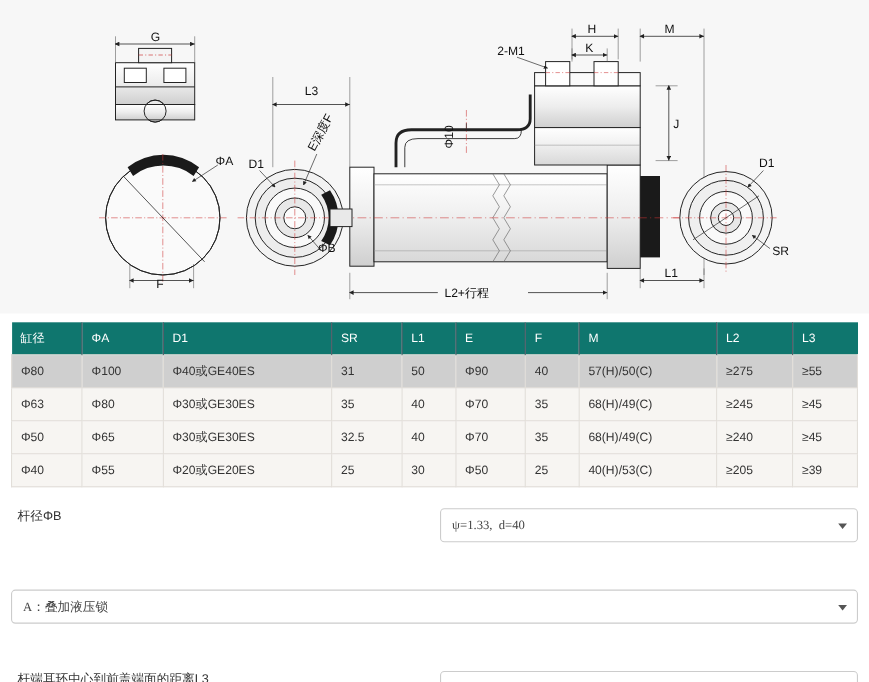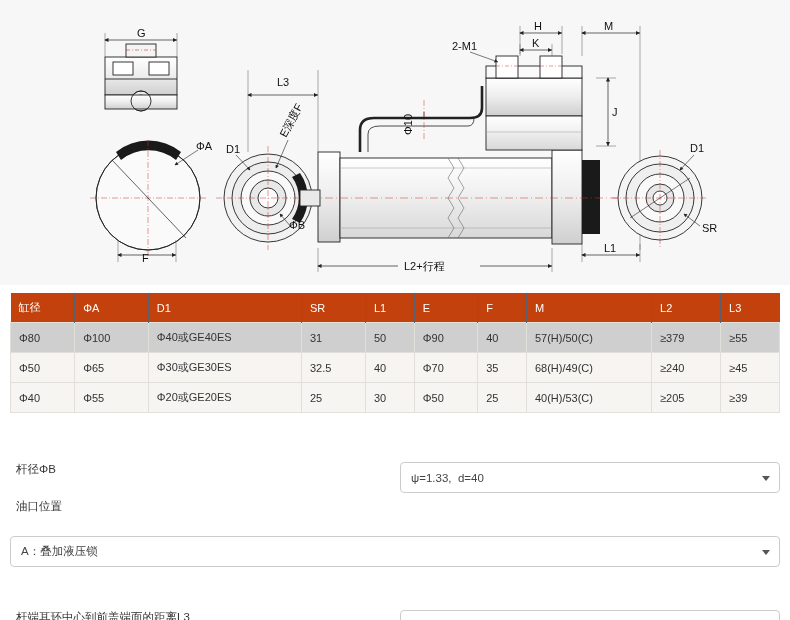--- a/index.html
+++ b/index.html
@@ -20,21 +20,21 @@
   .drawing svg { display: block; }
 
   
   .spec-table {
     position: absolute; left: 10px; top: 293px; width: 770px;
     border-collapse: collapse;
     font-size: 11px;
     color: #333;
   }
   .spec-table th {
-    background: #c2410c;
+    background: #0f766e;
     color: #ffffff;
     font-weight: normal;
     text-align: left;
     padding: 7px 8px;
     border-right: 1px solid #5a5f6b;
     height: 18px;
   }
   .spec-table th:last-child { border-right: none; }
   .spec-table td {
     padding: 7px 8px;
@@ -66,21 +66,21 @@
   .field-wrap { flex: 1; position: relative; }
   .field {
     width: 100%;
     height: 31px;
     border: 1px solid #ccc;
     border-radius: 4px;
     background: #ffffff;
     font-size: 11.5px;
     color: #444;
     padding: 0 42px 0 10px;
-    font-family: Liberation Sans, sans-serif;
+    font-family: Liberation Serif, serif;
     appearance: none;
     -webkit-appearance: none;
     line-height: 29px;
   }
   .field.text { padding-right: 10px; }
   .caret {
     position: absolute; right: 10px; top: 50%;
     margin-top: -2px;
     width: 0; height: 0;
     border-left: 4px solid transparent;
@@ -313,22 +313,34 @@
     <tbody>
       <tr class="row-selected">
         <td>Φ80</td>
         <td>Φ100</td>
         <td>Φ40或GE40ES</td>
         <td>31</td>
         <td>50</td>
         <td>Φ90</td>
         <td>40</td>
         <td>57(H)/50(C)</td>
-        <td>≥379</td>
+        <td>≥275</td>
         <td>≥55</td>
+      </tr>
+      <tr>
+        <td>Φ63</td>
+        <td>Φ80</td>
+        <td>Φ30或GE30ES</td>
+        <td>35</td>
+        <td>40</td>
+        <td>Φ70</td>
+        <td>35</td>
+        <td>68(H)/49(C)</td>
+        <td>≥245</td>
+        <td>≥45</td>
       </tr>
       <tr>
         <td>Φ50</td>
         <td>Φ65</td>
         <td>Φ30或GE30ES</td>
         <td>32.5</td>
         <td>40</td>
         <td>Φ70</td>
         <td>35</td>
         <td>68(H)/49(C)</td>
@@ -354,21 +366,20 @@
 
     <div class="form-row">
       <div class="form-label">杆径ΦB</div>
       <div class="field-wrap">
         <input class="field" readonly="" value="ψ=1.33,  d=40" style="">
         <span class="caret"></span>
       </div>
     </div>
 
     <div class="form-row">
-      <div class="form-label">油口位置</div>
     </div>
 
     <div class="form-row">
       <div class="field-wrap">
         <input class="field" readonly="" value="A：叠加液压锁" style="">
         <span class="caret"></span>
       </div>
     </div>
 
     <div class="form-row">

